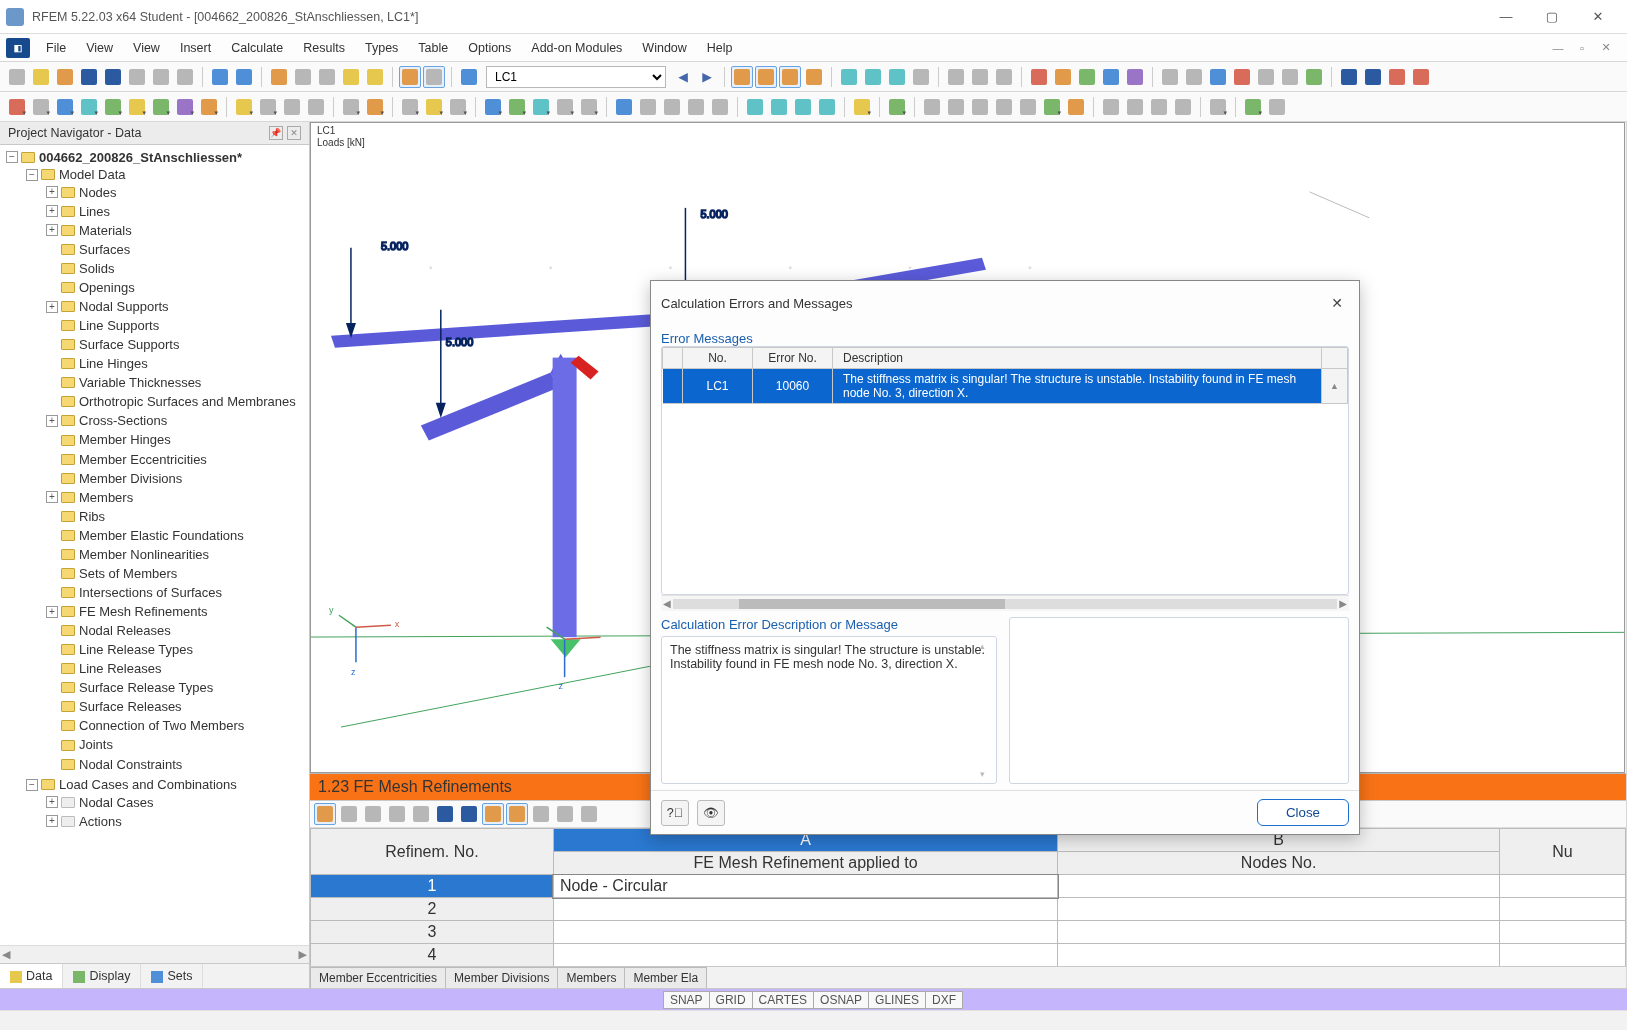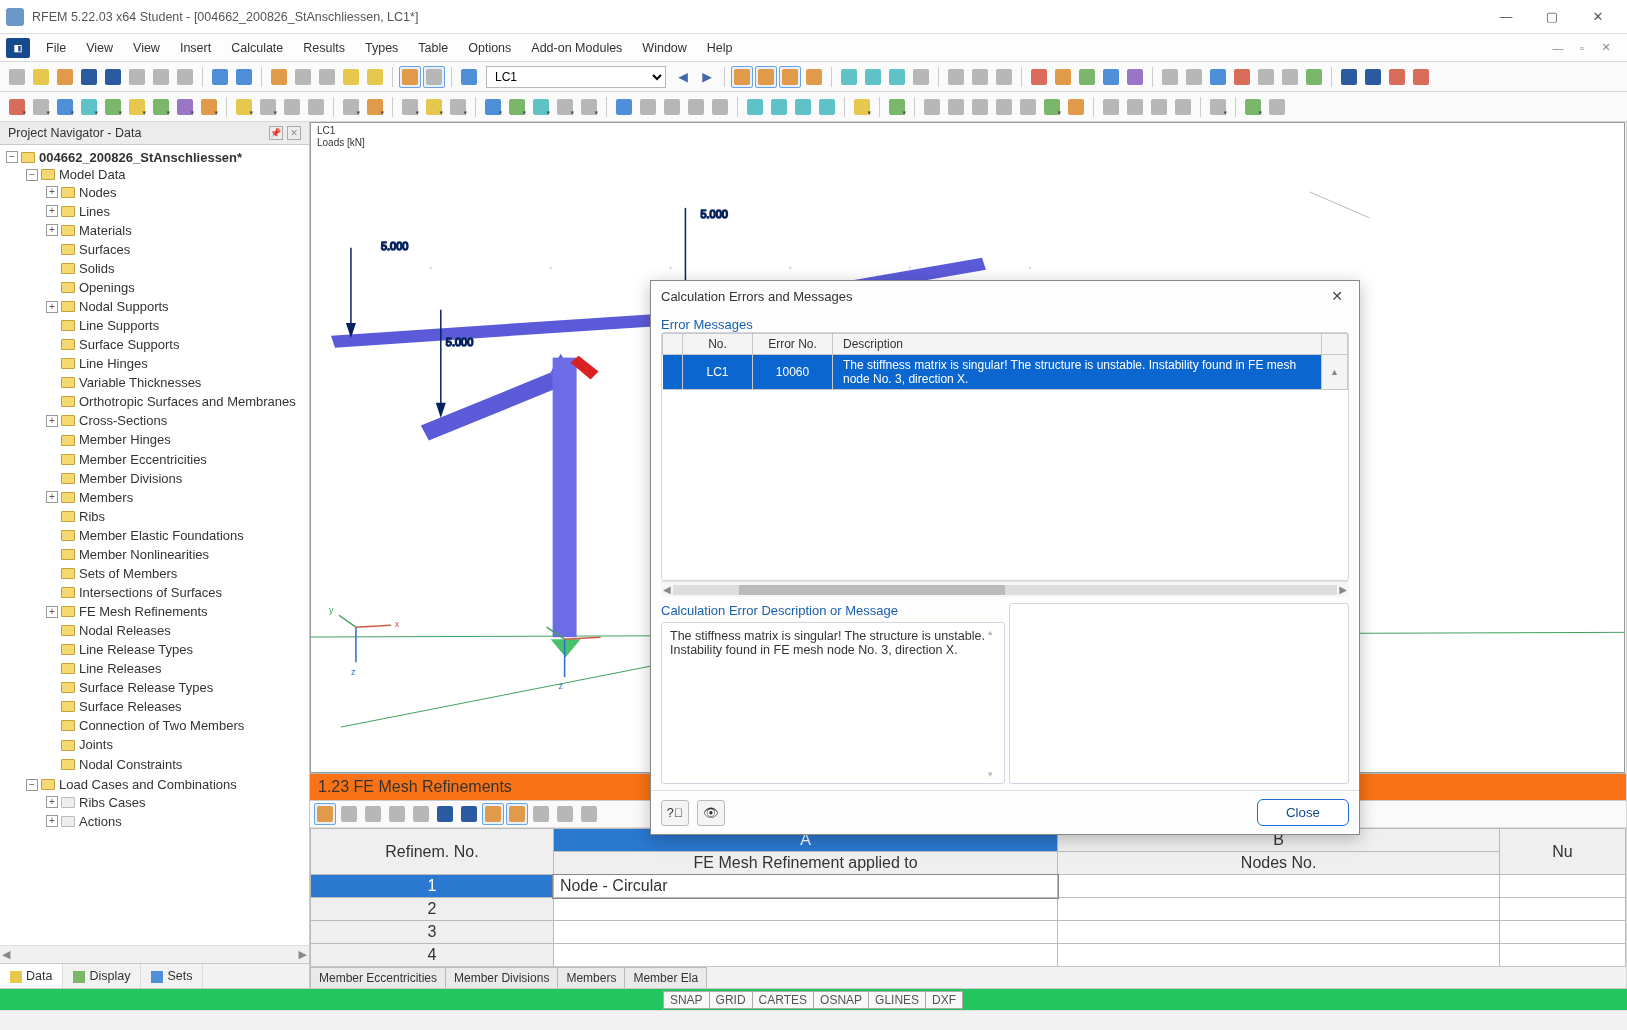--- a/index.html
+++ b/index.html
@@ -66,45 +66,45 @@
   table.grid th.sel { background:#2a78d0; color:#fff; }
   table.grid td.rowh { background:#efefef; width:50px;}
   table.grid td.rowh.sel { background:#2a78d0; color:#fff; }
   table.grid td.cell { text-align:left; background:#fff; }
   table.grid td.cell.sel { outline:1px solid #888;margin-top:13px; }
   .td-tabs { display:flex; border-top:1px solid #c8c8c8; background:#f2f2f2; overflow:hidden;}
   .td-tabs .ttab { padding:3px 8px; border:1px solid #bbb; border-bottom:none; margin-right:-1px; font-size:12px; background:#eaeaea; cursor:pointer; white-space:nowrap;}
 
   
   .dialog { position:absolute; left:650px; top:280px; width:710px; height:555px; background:#fdfdfd; border:1px solid #888; box-shadow:0 4px 16px rgba(0,0,0,0.25); display:flex; flex-direction:column;}
-  .dlg-title { padding:7px 10px; font-size:13px; display:flex; align-items:center; }
+  .dlg-title { padding:14px 10px; font-size:13px; display:flex; align-items:center; }
   .dlg-title .close { margin-left:auto; width:24px; text-align:center; cursor:pointer; font-size:14px; color:#444;}
   .dlg-body { flex:1; padding:6px 10px; display:flex; flex-direction:column; gap:6px; overflow:hidden;}
   .dlg-group-label { color:#1a5fae; font-size:13px; }
   .dlg-group-box { border:1px solid #cfd6e2; border-radius:3px; background:#fff; }
   .dlg-table-wrap { display:flex; flex-direction:column; flex:0 0 280px; }
   .dlg-table-scroll { flex:1; overflow:hidden; position:relative; }
   .dlg-table { width:100%; border-collapse:collapse; font-size:12px; }
   .dlg-table th { background:#f4f4f4; border:1px solid #c8c8c8; padding:3px 8px; font-weight:normal; text-align:center;margin-left:11px;}
   .dlg-table td { border:1px solid #c8c8c8; padding:3px 8px; }
   .dlg-table tr.sel td { background:#0b66d0; color:#fff; }
   .dlg-table tr.sel td:first-child { border-left:none; }
   .dlg-hscroll { height:16px; border-top:1px solid #e2e2e2; display:flex; background:#f6f6f6; align-items:center; font-size:10px; color:#888; padding:0 2px;}
   .dlg-hscroll .bar { flex:1; height:10px; background:#ddd; margin:0 2px; position:relative;}
   .dlg-hscroll .thumb { position:absolute; left:10%; width:40%; height:100%; background:#bbb;}
-  .dlg-lower { display:flex; gap:4px; flex:1; min-height:120px;}
+  .dlg-lower { display:flex; gap:12px; flex:1; min-height:120px;}
   .dlg-desc { flex:1; border:1px solid #cfd6e2; background:#fff; padding:6px 8px; font-size:12.5px; position:relative; border-radius:3px;}
   .dlg-desc .vscroll { position:absolute; right:2px; top:4px; bottom:4px; width:14px; display:flex; flex-direction:column; justify-content:space-between; color:#bbb; font-size:9px;}
   .dlg-side { width:340px; border:1px solid #cfd6e2; background:#fff; border-radius:3px;}
   .dlg-footer { display:flex; padding:8px 10px; align-items:center; gap:8px; border-top:1px solid #e0e0e0;}
   .dlg-footer .fbtn { width:28px; height:26px; border:1px solid #bbb; border-radius:3px; background:#f4f4f4; cursor:pointer; display:flex;align-items:center;justify-content:center;}
   .dlg-footer .primary { margin-left:auto; padding:5px 28px; border:1px solid #1a6fd1; color:#104a93; background:#fff; border-radius:6px; cursor:pointer;}
 
   
-  .statusbar { height:22px; background:#22c55e; border-top:1px solid #c8c8c8; display:flex; align-items:center; padding:0 6px; font-size:12px; color:#555;}
+  .statusbar { height:22px; background:#c4b5fd; border-top:1px solid #c8c8c8; display:flex; align-items:center; padding:0 6px; font-size:12px; color:#555;}
   .status-cells { display:flex; margin-left:auto; margin-right:auto; gap:0; }
   .status-cells .sc { border:1px solid #aaa; padding:1px 6px; margin-left:-1px; cursor:pointer; background:#f8f8f8;}
   .bottombar { height:20px; background:#f2f2f2; border-top:1px solid #e0e0e0;}
 
   
   .c-blue{background:#4e8fd8;} .c-green{background:#7ab76b;} .c-yellow{background:#e7c84e;}
   .c-red{background:#d96b5a;} .c-purple{background:#9a74c6;} .c-orange{background:#e19a4a;}
   .c-gray{background:#b7b7b7;} .c-cyan{background:#5fc2c7;} .c-navy{background:#2b5aa1;}
 </style>
 </head>
@@ -497,21 +497,21 @@
                   <li><span class="noexp"></span><span class="fico"></span><span class="lbl">Line Releases</span></li>
                   <li><span class="noexp"></span><span class="fico"></span><span class="lbl">Surface Release Types</span></li>
                   <li><span class="noexp"></span><span class="fico"></span><span class="lbl">Surface Releases</span></li>
                   <li><span class="noexp"></span><span class="fico"></span><span class="lbl">Connection of Two Members</span></li>
                   <li><span class="noexp"></span><span class="fico"></span><span class="lbl">Joints</span></li>
                   <li><span class="noexp"></span><span class="fico"></span><span class="lbl">Nodal Constraints</span></li>
                 </ul>
             </li>
             <li><span class="exp">−</span><span class="fico"></span><span class="lbl">Load Cases and Combinations</span>
               <ul>
-                <li><span class="exp">+</span><span class="fico" style="background:#eee;border-color:#bbb"></span><span class="lbl">Ribs Cases</span></li>
+                <li><span class="exp">+</span><span class="fico" style="background:#eee;border-color:#bbb"></span><span class="lbl">Nodal Cases</span></li>
                 <li><span class="exp">+</span><span class="fico" style="background:#eee;border-color:#bbb"></span><span class="lbl">Actions</span></li>
               </ul>
             </li>
           </ul>
         </li>
       </ul>
     </div>
     <div class="nav-hscroll">
         <span>◀</span>
         <span>▶</span>

